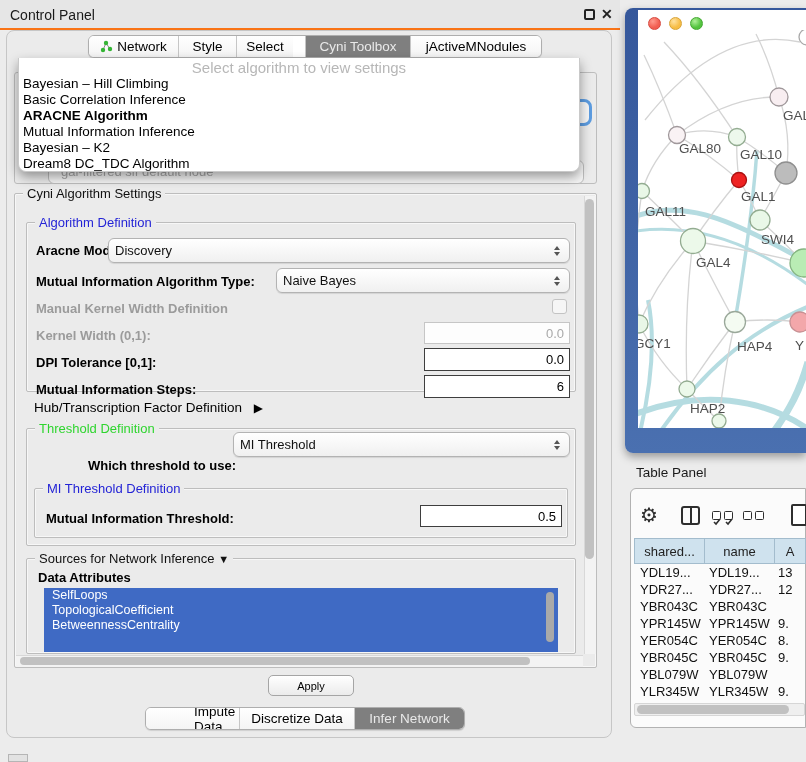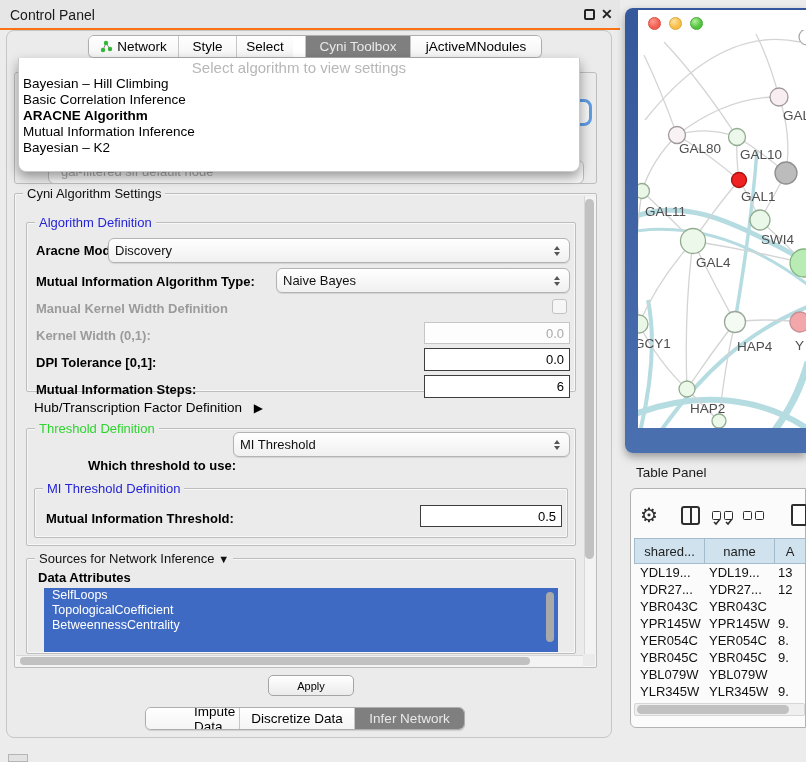--- a/index.html
+++ b/index.html
@@ -230,20 +230,21 @@
     </div>
 </div>
 
 <div class="abs popup">
   <div class="hint">Select algorithm to view settings</div>
   <div class="item">Bayesian – Hill Climbing</div>
   <div class="item">Basic Correlation Inference</div>
   <div class="item bold">ARACNE Algorithm</div>
   <div class="item">Mutual Information Inference</div>
   <div class="item">Bayesian – K2</div>
+  <div class="item">Dream8 DC_TDC Algorithm</div>
 </div>
 
 <div class="abs net-win">
   <div class="net-inner">
     <span class="tl red"></span>
     <span class="tl yellow"></span>
     <span class="tl green"></span>
   </div>
 </div>
 <svg id="net-svg" class="abs" style="left:638px; top:30px;" width="168" height="398" viewBox="638 30 168 398">

